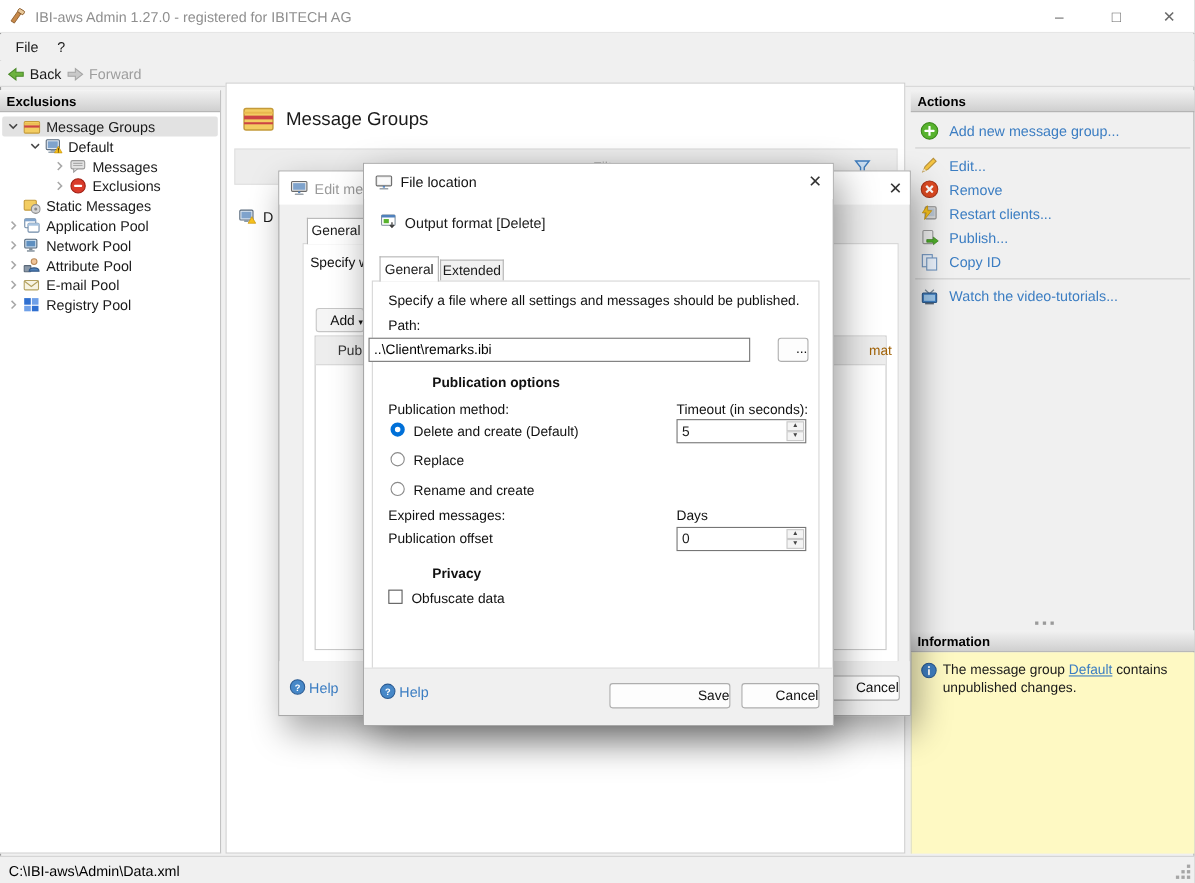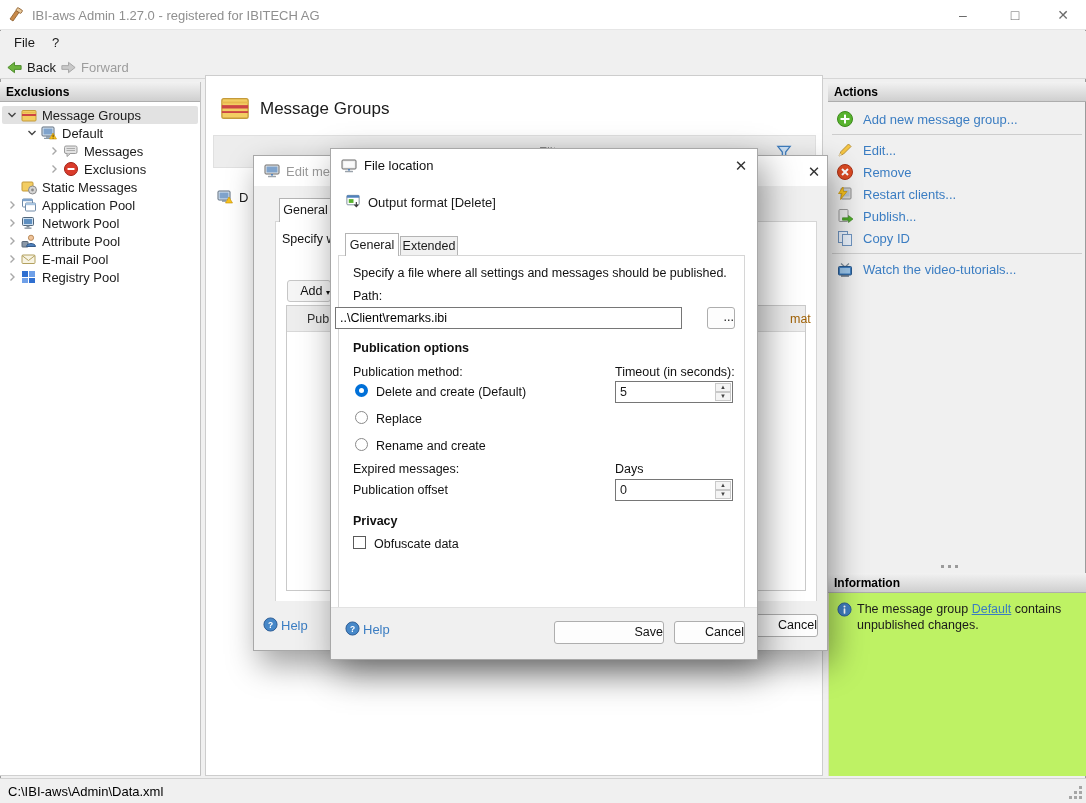--- a/index.html
+++ b/index.html
@@ -39,41 +39,41 @@
   .act-row { height:22px; display:flex; align-items:center; gap:9px; padding-left:8px; font-size:13px; }
   .act-row .lnk { color:#3b7dc2; }
   .a-ic { width:18px; height:18px; flex:0 0 18px; }
   .a-sep { border-top:1px solid #cdcdcd; margin:4px 4px; }
   #act-list { padding-top:6px; }
 
   #splitter-dots { position:absolute; left:941px; top:565px; width:24px; height:4px; }
   #splitter-dots i { display:inline-block; width:3px; height:3px; background:#9a9a9a; margin-right:4px; vertical-align:top; }
 
   #info-panel { position:absolute; left:828px; top:573px; width:258px; height:203px; }
-  #info-body { height:183px; background:#bef264; border-left:1px solid #e0e0c8; padding:8px 8px 0 8px; font-size:12.5px; line-height:1.3; }
+  #info-body { height:183px; background:#fef9c3; border-left:1px solid #e0e0c8; padding:8px 8px 0 8px; font-size:12.5px; line-height:1.3; }
   #info-text { margin-left:20px; }
   #info-ic { float:left; width:15px; height:15px; margin-top:1px; }
   .ilink { color:#3b7dc2; text-decoration:underline; }
 
   #statusbar { position:absolute; left:0; top:778px; width:1086px; height:25px; background:#f0f0f0; border-top:1px solid #d2d2d2; }
   #status-path { position:absolute; left:8px; top:5px; font-size:13px; color:#000000; }
   #grip { position:absolute; right:4px; bottom:4px; width:13px; height:13px; }
   #grip i { position:absolute; width:3px; height:3px; background:#a6a6a6; }
 
   
   .dlg { position:absolute; background:#f0f0f0; border:1px solid #a8a8a8; }
   .dlg-title { position:absolute; left:0; top:0; right:0; height:30px; background:#fff; }
   .dlg-x { position:absolute; top:8px; width:16px; height:16px; font-size:15px; line-height:15px; text-align:center; color:#333; }
   .lnk { color:#3b7dc2; font-size:13px; }
   .btn { position:absolute; height:23px; background:#fdfdfd; border:1px solid #aeaeae; border-radius:3px; font-size:12.5px; text-align:right; line-height:21px; color:#111; }
   .tab { position:absolute; font-size:12.5px; text-align:center; }
   .tab-on { background:#fff; border:1px solid #b4b4b4; border-bottom:none; z-index:3; padding-top:4px; }
   .tab-off { background:#f1f1f1; border:1px solid #b4b4b4; border-bottom:none; padding-top:2px; }
   .fld { position:absolute; font-size:12.5px; color:#111; }
-  .bold { font-weight:bold; }
+  .bold { font-weight:bold;margin-left:40px; }
   .inp { position:absolute; border:1px solid #767676; background:#fff; font-family:"Liberation Sans",sans-serif; font-size:12.5px; padding:2px 4px; }
   .radio { position:absolute; width:13px; height:13px; border-radius:50%; background:#fff; }
   .radio.on { border:4px solid #0070d8; }
   .radio.off { border:1px solid #8a8a8a; }
   .chk { position:absolute; width:13px; height:13px; border:1px solid #5a5a5a; background:#fff; }
   .spin { position:absolute; width:118px; height:22px; border:1px solid #767676; background:#fff; }
   .spin .val { position:absolute; left:4px; top:3px; font-size:12.5px; }
   .spin .sbtns { position:absolute; right:1px; top:1px; bottom:1px; width:16px; display:flex; flex-direction:column; }
   .spin .sbtns div { flex:1; background:#f4f4f4; border:1px solid #c9c9c9; font-size:6px; line-height:7px; text-align:center; color:#444; }
   #edit-dialog { left:253px; top:155px; width:575px; height:496px; z-index:5; box-shadow:6px 14px 30px rgba(0,0,0,.38); }

